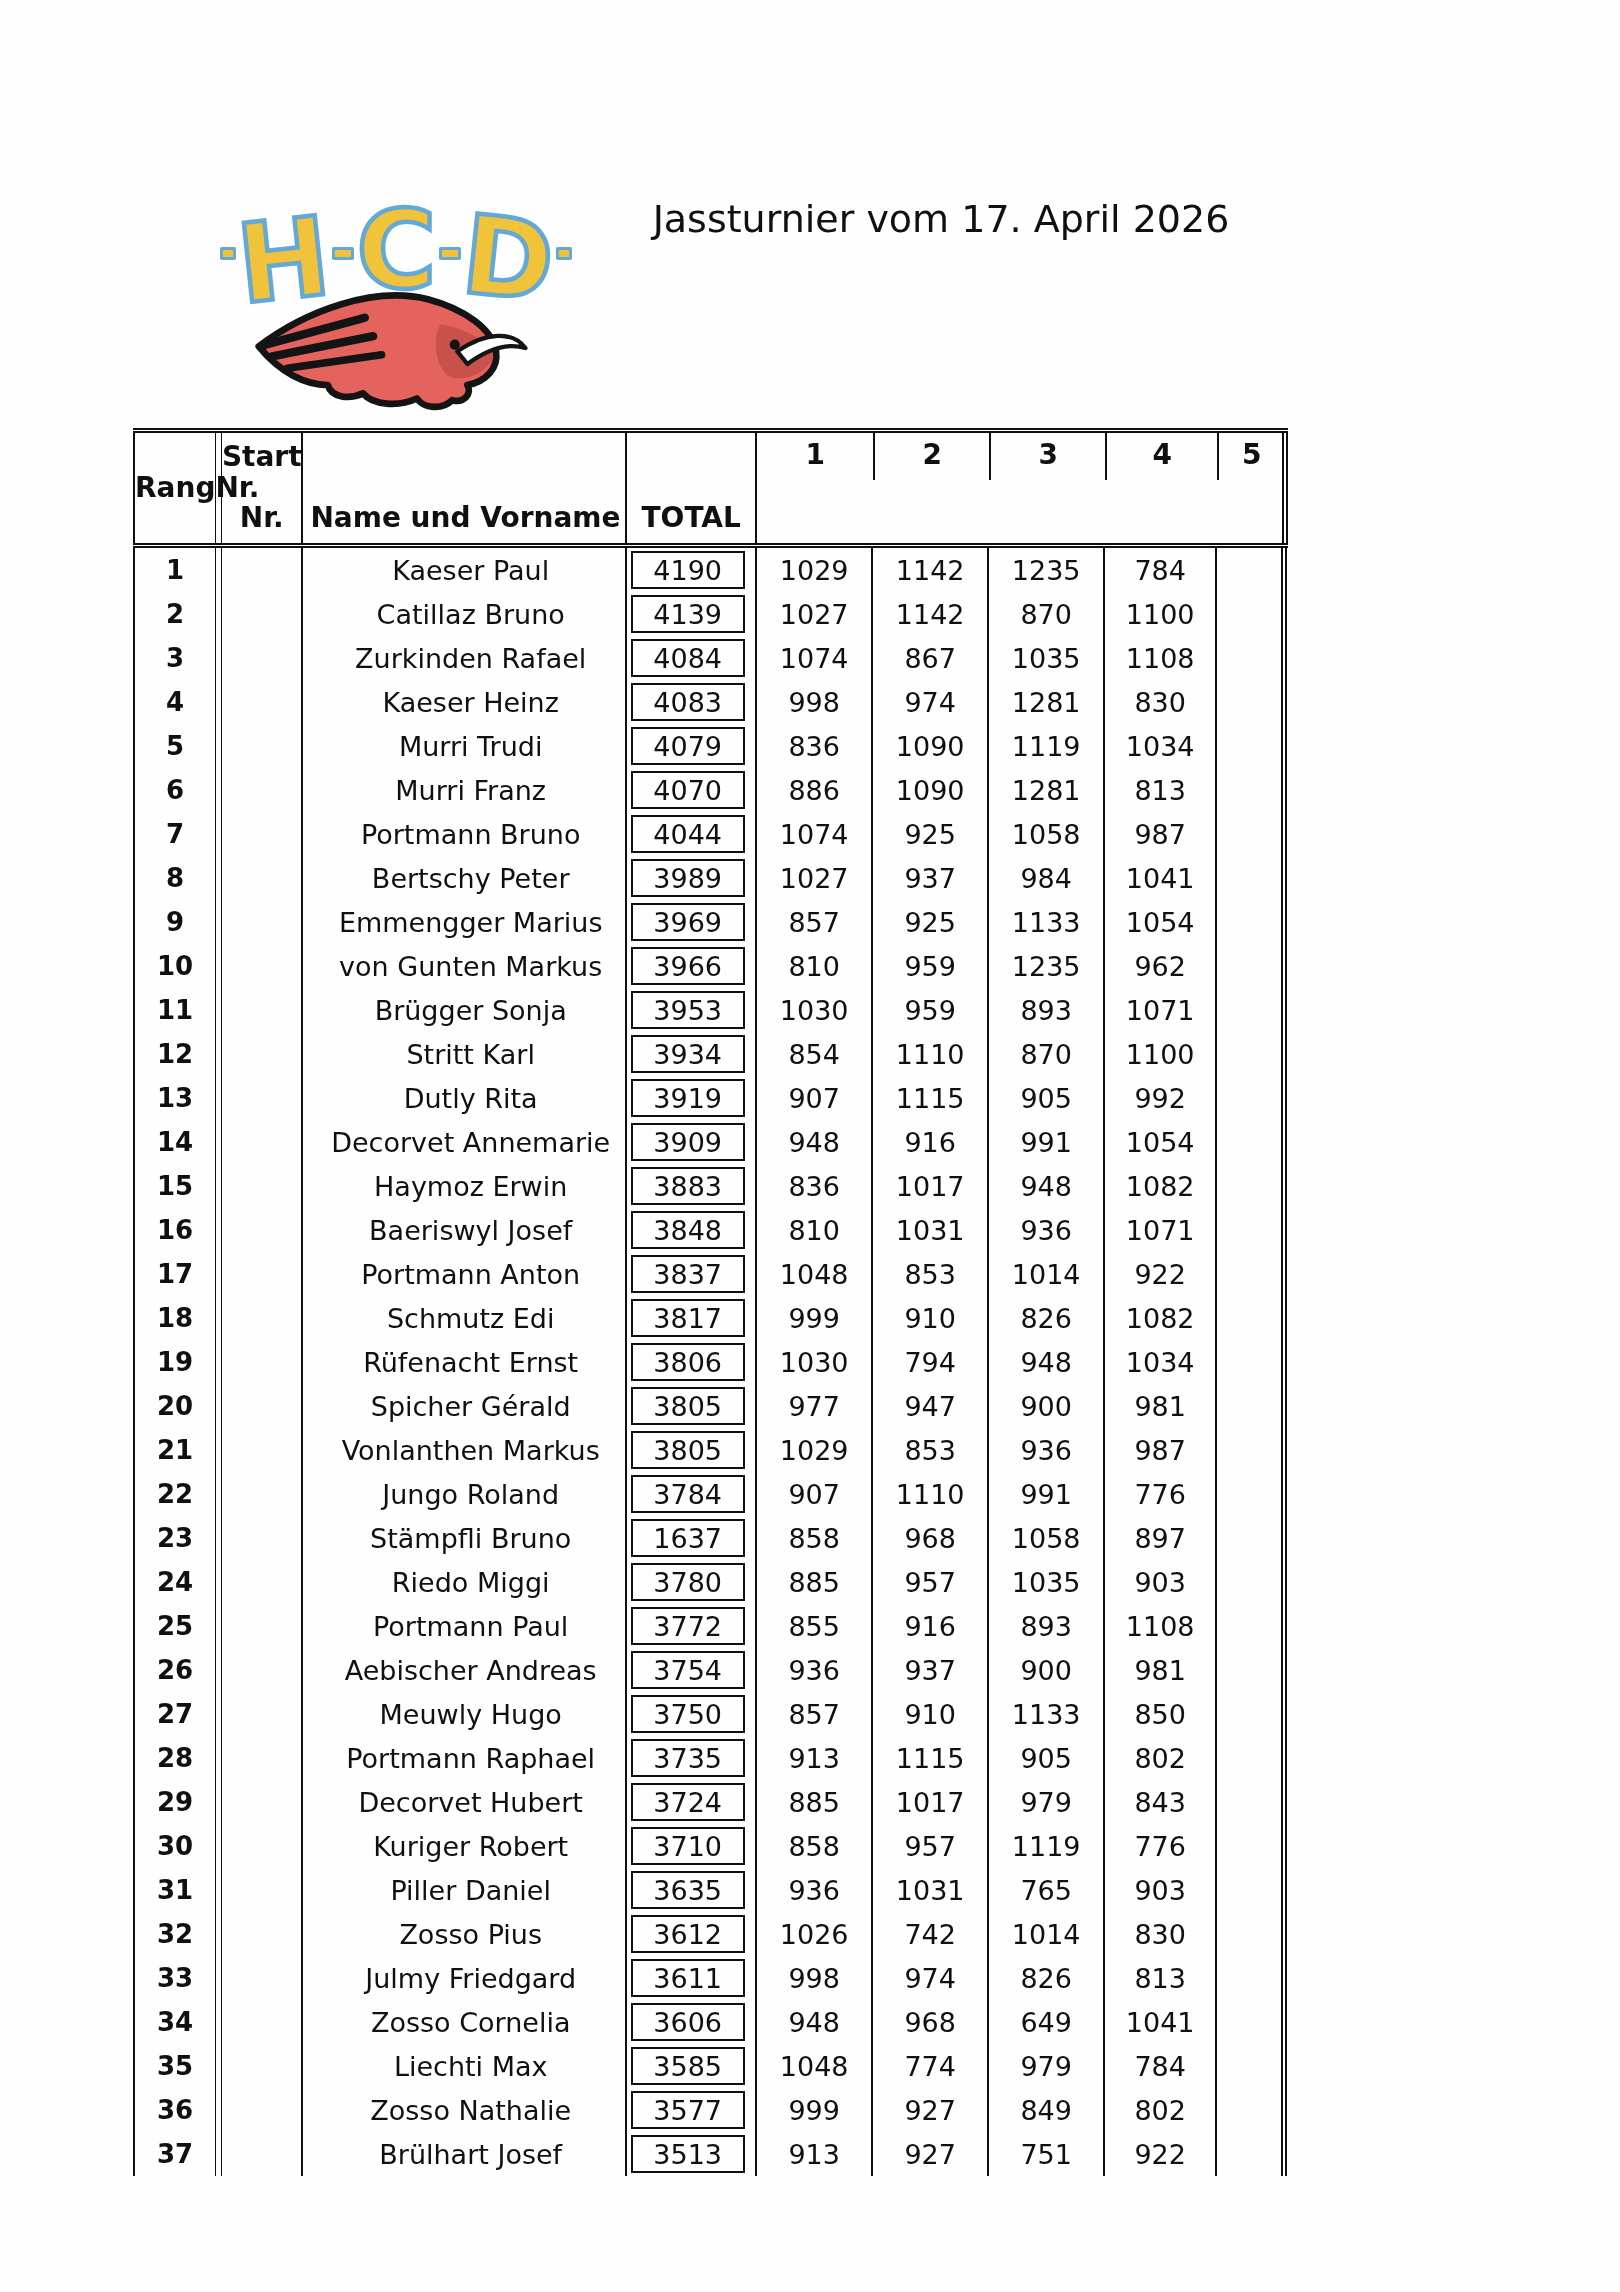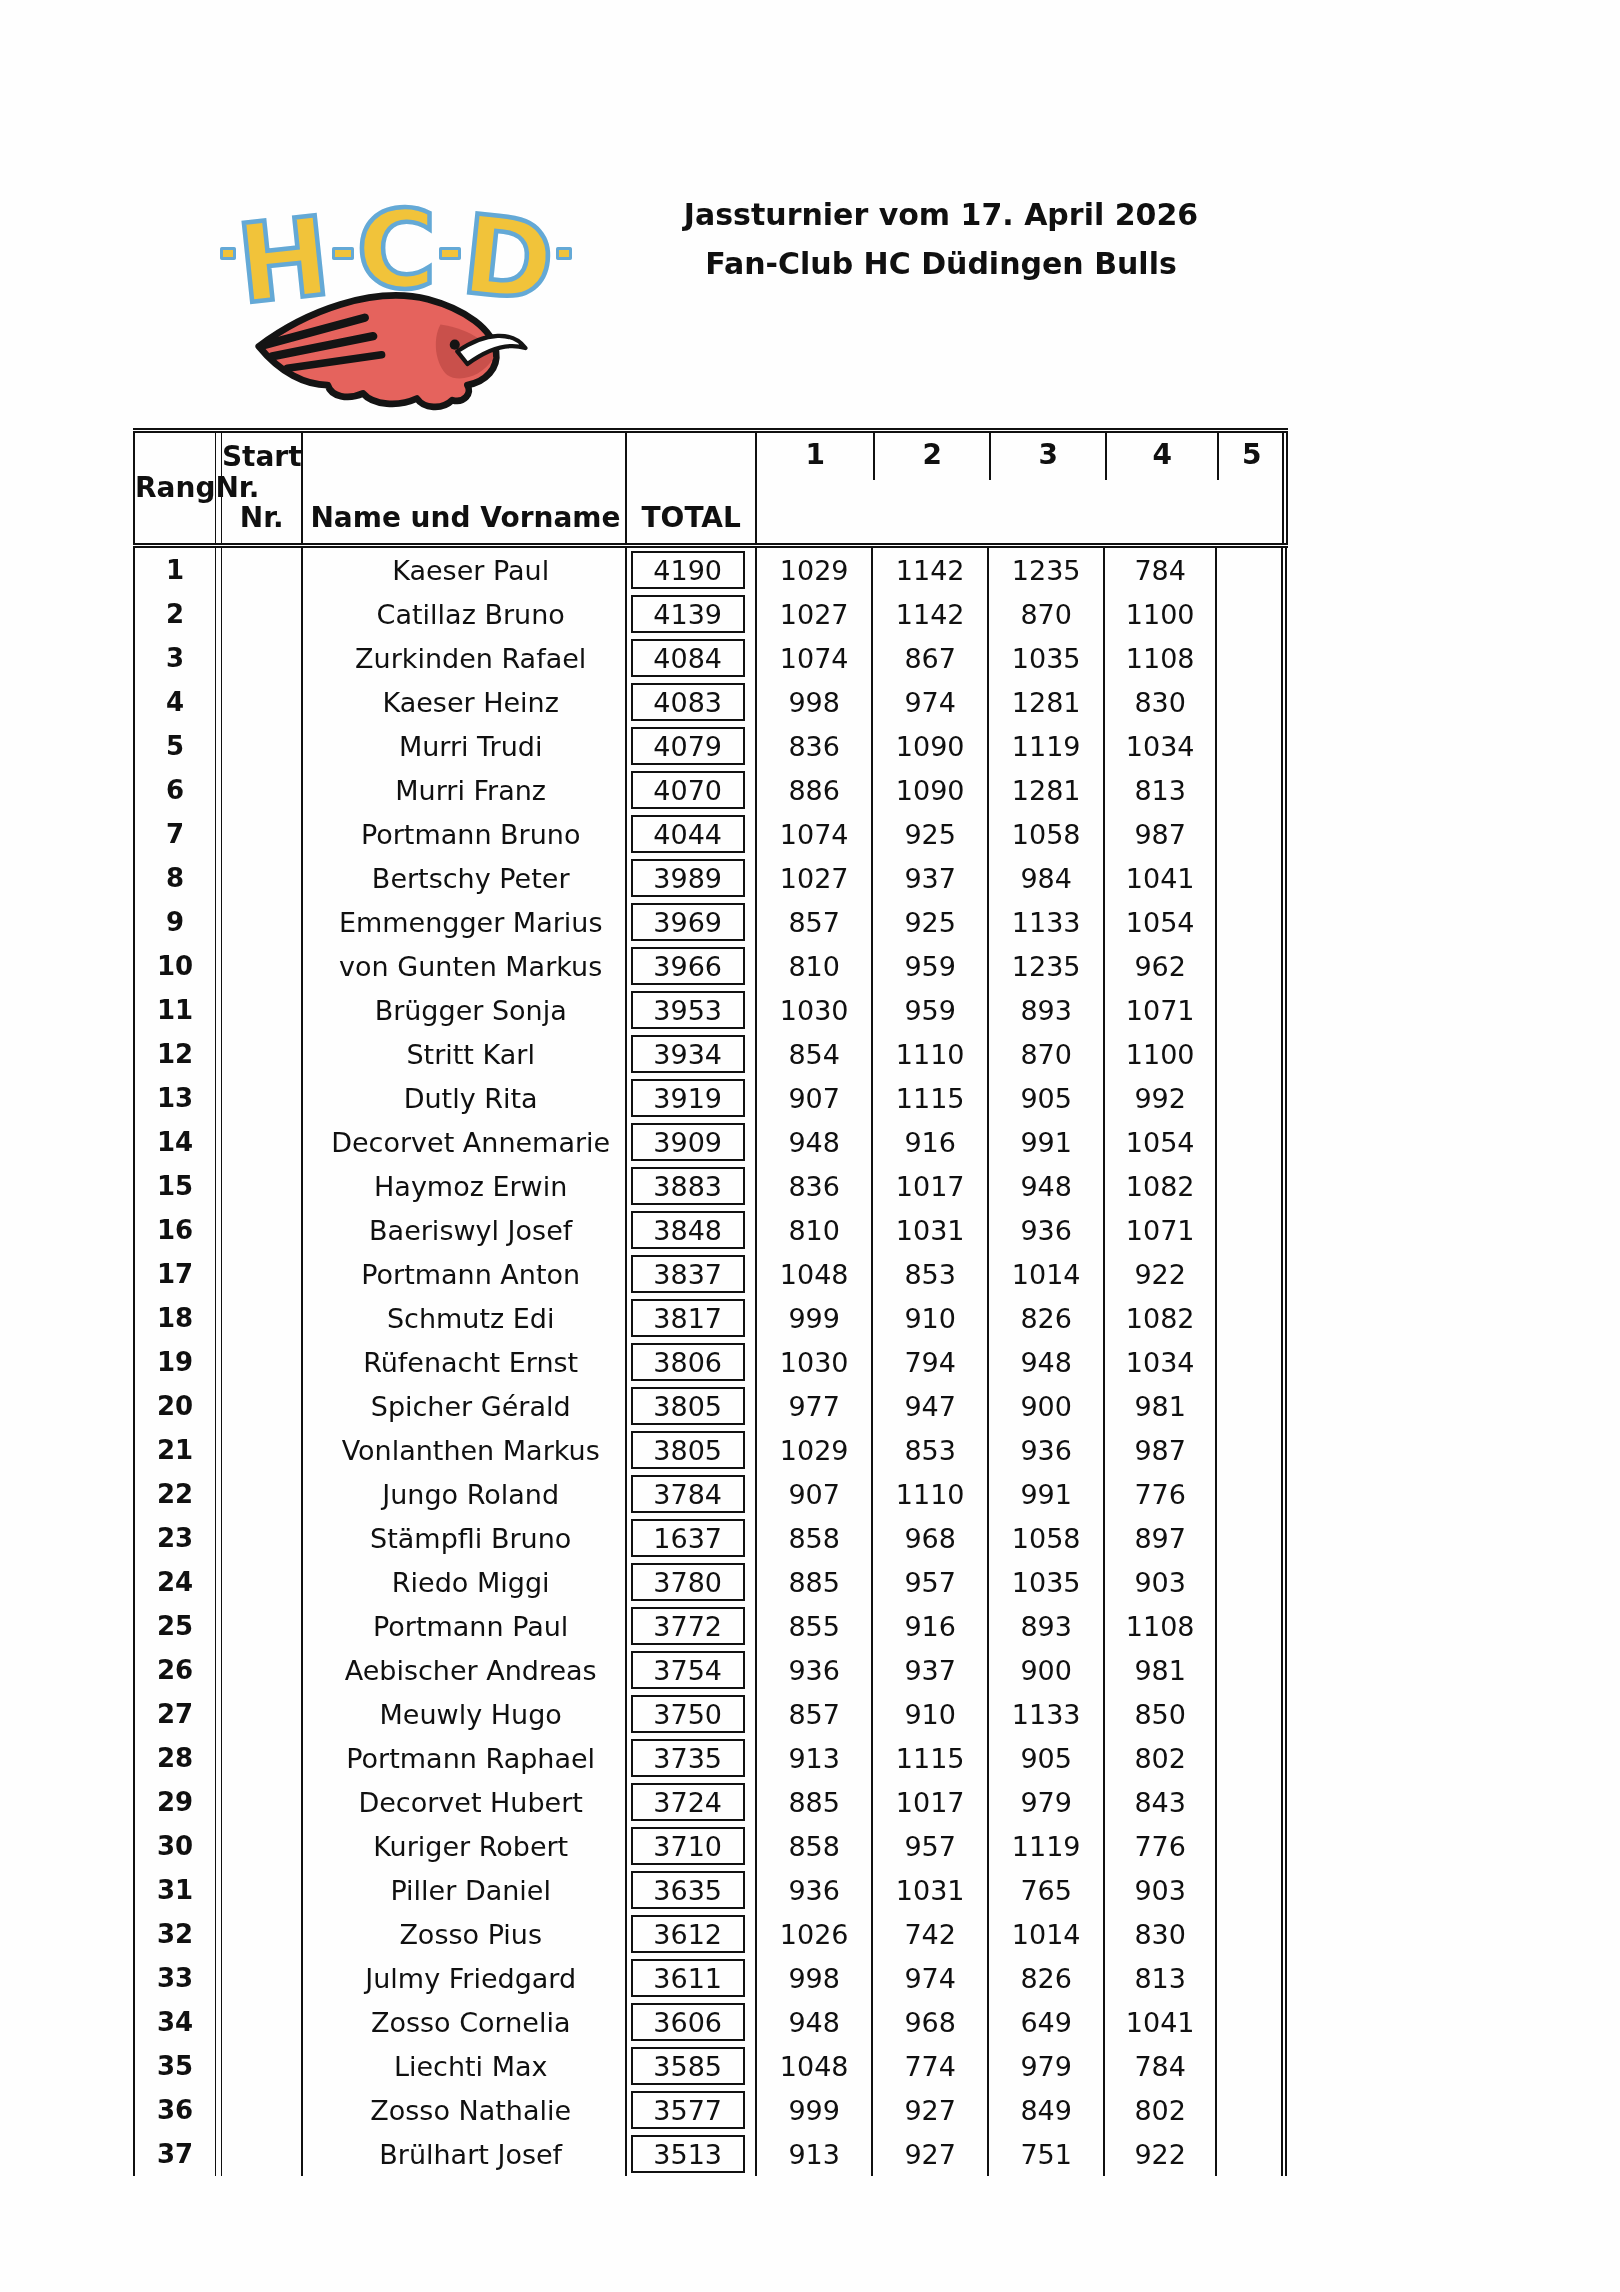--- a/index.html
+++ b/index.html
@@ -27,21 +27,21 @@
   .ll-d { transform: translateY(5.4px) rotate(6deg); }
   .logo-dash {
     width: 21.5px; height: 13.4px; background: #f1c33a;
     border: 3.6px solid #64a9d6; border-radius: 1.8px; margin: 0 2.7px;
   }
   .logo-dash.outer { width: 16px; height: 12.5px; }
   .bull { position: absolute; left: 52px; top: 75px; width: 296px; height: 143px; z-index: 2; }
 
   
   .titles { position: absolute; left: 502px; top: 197px; width: 878px; text-align: center; }
-  .title-line { font-size: 30px; font-weight: bold; }
+  .title-line { font-size: 38px; font-weight: normal; }
   .title-line + .title-line { margin-top: 14.3px; }
   .list-heading { margin-top: 45px; font-size: 43px; font-weight: bold; letter-spacing: 2.7px; }
 
   
   .rank-table { position: absolute; left: 133px; top: 428px; width: 1155px; }
 
   .thead {
     display: grid;
     grid-template-columns: 82px 7.2px 81px 324px 130px 531px;
     height: 120px;
@@ -98,21 +98,20 @@
       <path d="M30 98 L150 74" stroke="#141414" stroke-width="10" stroke-linecap="round" fill="none"></path>
       <path d="M48 112 L160 96" stroke="#141414" stroke-width="9" stroke-linecap="round" fill="none"></path>
       <path d="M230 60 C268 66, 290 84, 293 100 C280 122, 252 130, 238 120 C224 108, 220 78, 230 60 Z" fill="#c9504b"></path>
       <path d="M250 92 C285 68, 316 68, 331 88 C312 82, 288 88, 262 107 Z" fill="#ffffff" stroke="#141414" stroke-width="5" stroke-linejoin="round"></path>
       <circle cx="247" cy="84" r="6" fill="#141414"></circle>
     </svg>
   </div>
 
   <div class="titles">
     <div class="title-line">Jassturnier vom 17. April 2026</div>
-    <div class="title-line">Fan-Club HC Düdingen Bulls</div>
   </div>
 
   <div class="rank-table">
     <div class="thead">
       <div class="h h-rang">
         <span>Rang</span>
         <span>Nr.</span>
       </div>
       <div class="h h-gap"></div>
       <div class="h h-start">

